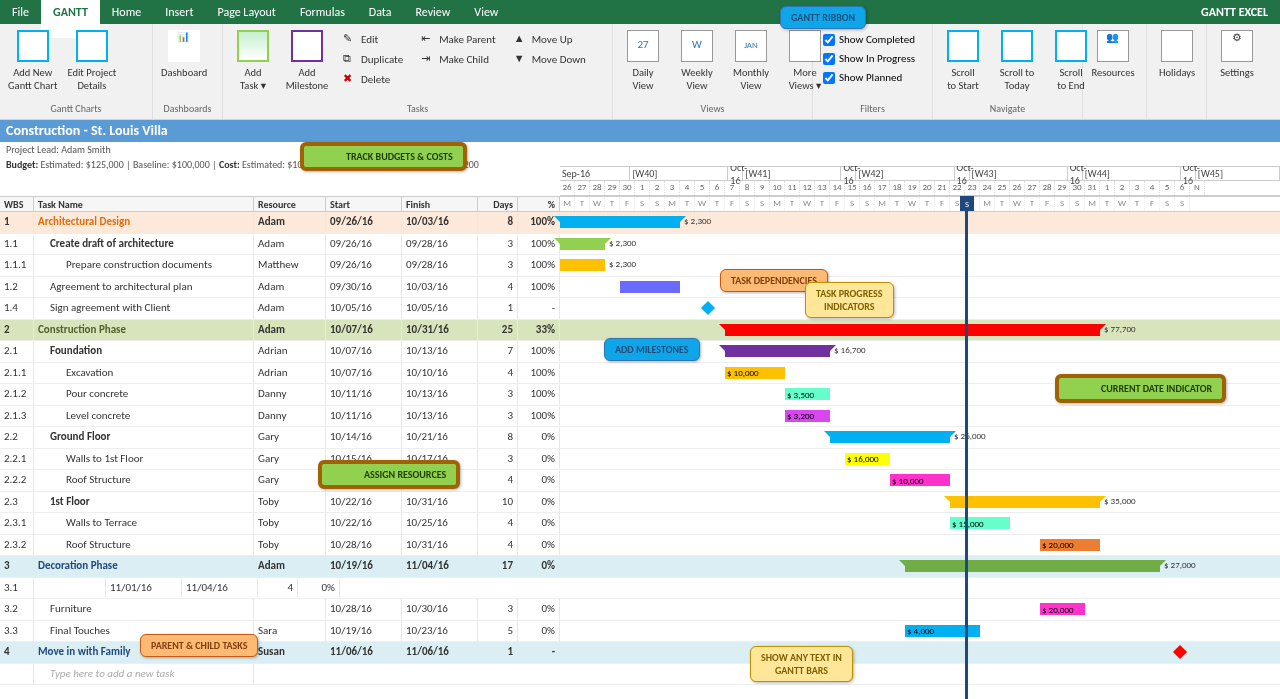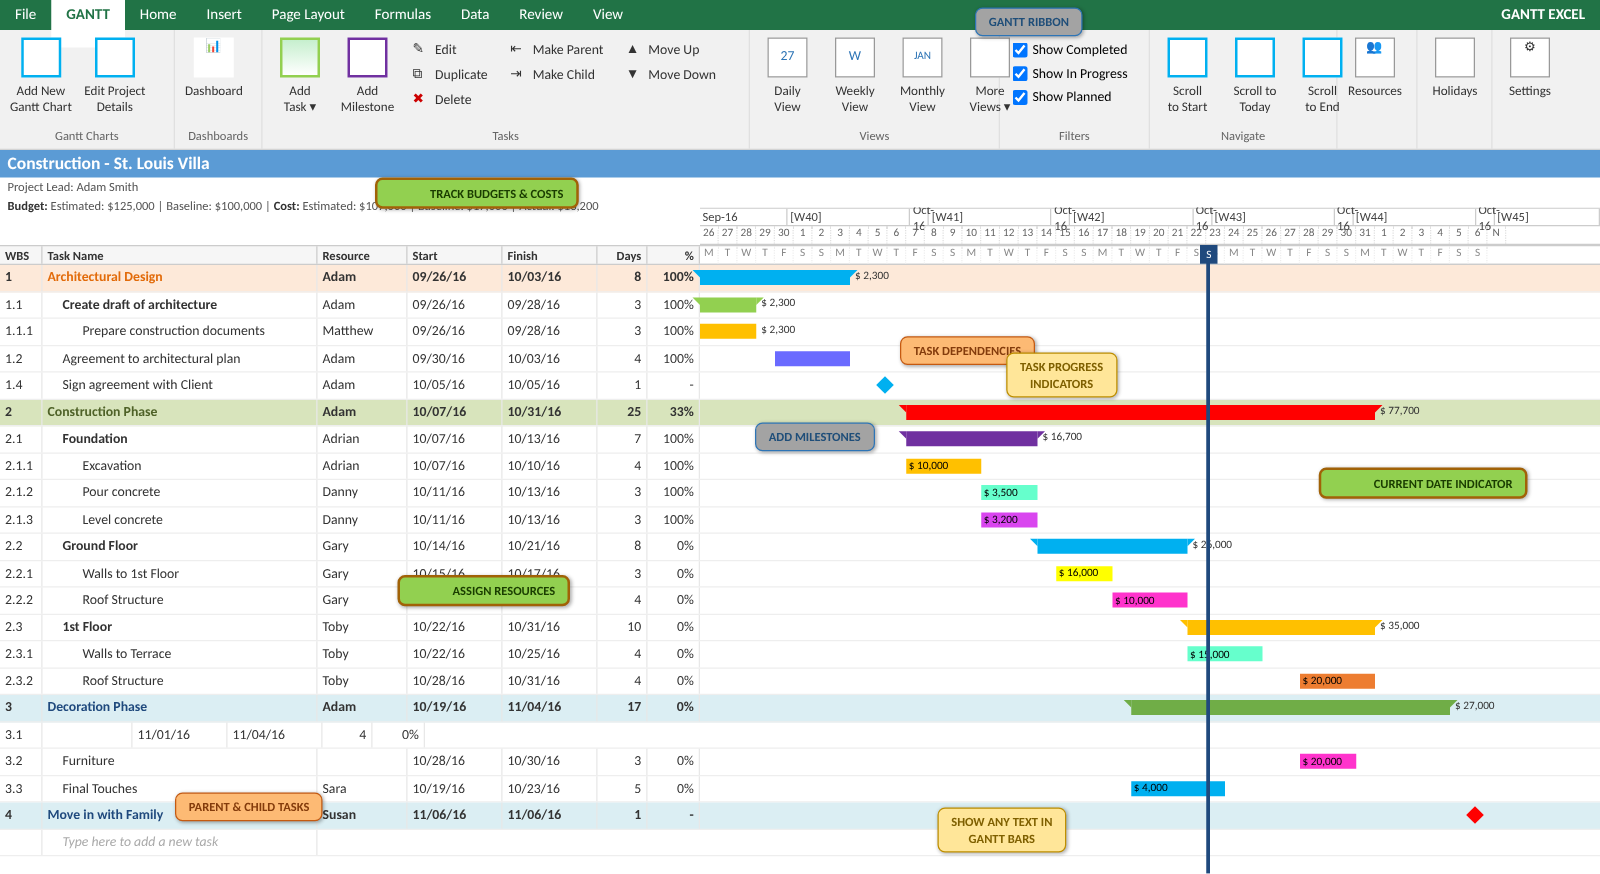--- a/index.html
+++ b/index.html
@@ -77,23 +77,23 @@
 .bar.summary::before, .bar.summary::after { content: ''; position: absolute; top: 0; width: 0; height: 0; border-top: 6px solid currentColor; }
 .bar.summary::before { left: -6px; border-left: 6px solid transparent; }
 .bar.summary::after { right: -6px; border-right: 6px solid transparent; }
 .bar-label { position: absolute; left: 100%; margin-left: 4px; font-size: 9px; color: #333; top: -1px; white-space: nowrap; }
 .milestone { position: absolute; width: 10px; height: 10px; transform: rotate(45deg); top: 5px; }
 .today-line { position: absolute; top: 30px; bottom: 0; width: 3px; background: #1f497d; z-index: 5; }
 .today-marker { position: absolute; top: 30px; width: 14px; height: 15px; background: #1f497d; color: #fff; font-size: 9px; text-align: center; line-height: 15px; z-index: 6; }
 
 
 .callout { position: absolute; border-radius: 6px; padding: 4px 10px; font-size: 10px; font-weight: bold; box-shadow: 1px 1px 3px rgba(0,0,0,0.3); z-index: 20; white-space: nowrap; }
-.callout.green { background: #92d050; border: 2px solid #a16207; color: #1a3d00; padding-left: 42px; }
+.callout.green { background: #92d050; border: 4px solid #a16207; color: #1a3d00; padding-left: 42px; }
 .callout.pink { background: #fdba74; border: 1px solid #c55a11; color: #843c0c; margin-top: 28px; }
-.callout.blue { background: #a3a3a3; border: 1px solid #2e75b6; color: #1f4e79; }
+.callout.blue { background: #0ea5e9; border: 1px solid #2e75b6; color: #1f4e79; }
 .callout.yellow { background: #ffe699; border: 1px solid #bf8f00; color: #7f6000; text-align: center; }
 
 
 .icon-box.cyan { border: 2px solid #00b0f0; }
 .icon-box.green { border: 2px solid #92d050; background: linear-gradient(#c6efce,#fff); }
 .icon-box.purple { border: 2px solid #7030a0; }
 .icon-box.cal { background: #fff; border: 1px solid #999; }
 </style>
 </head>
 <body>
@@ -107,21 +107,21 @@
       <div class="menu-item">Page Layout</div>
       <div class="menu-item">Formulas</div>
       <div class="menu-item">Data</div>
       <div class="menu-item">Review</div>
       <div class="menu-item">View</div>
     </div>
   <div class="title-right">GANTT EXCEL</div>
 </div>
 
 <div class="ribbon">
-  <div class="ribbon-group" style="width:140px">
+  <div class="ribbon-group" style="width:153px">
     <div class="ribbon-buttons">
       <div class="ribbon-btn">
           <div class="icon-box cyan"></div>
           <span>Add New<br>Gantt Chart</span>
         </div>
       <div class="ribbon-btn">
           <div class="icon-box cyan"></div>
           <span>Edit Project<br>Details</span>
         </div>
     </div>

